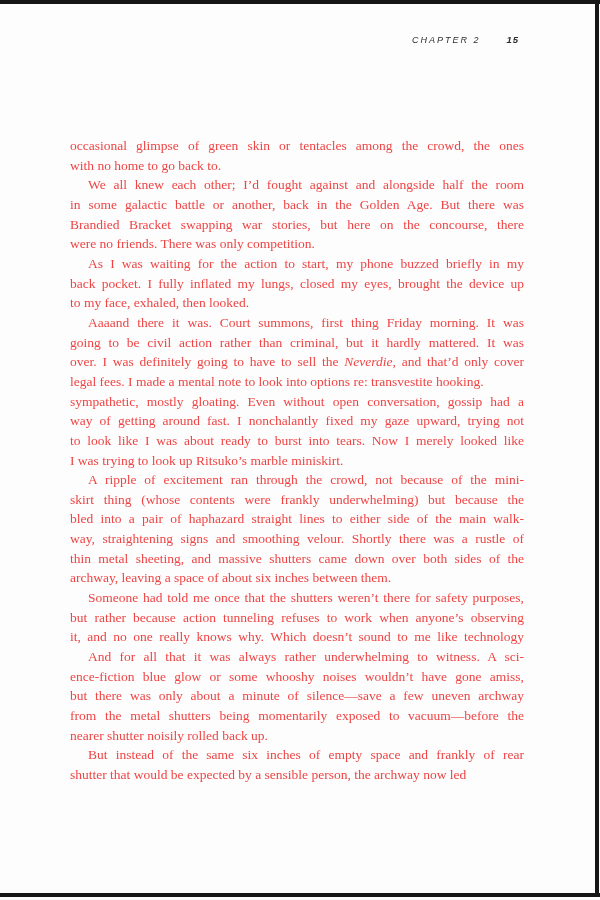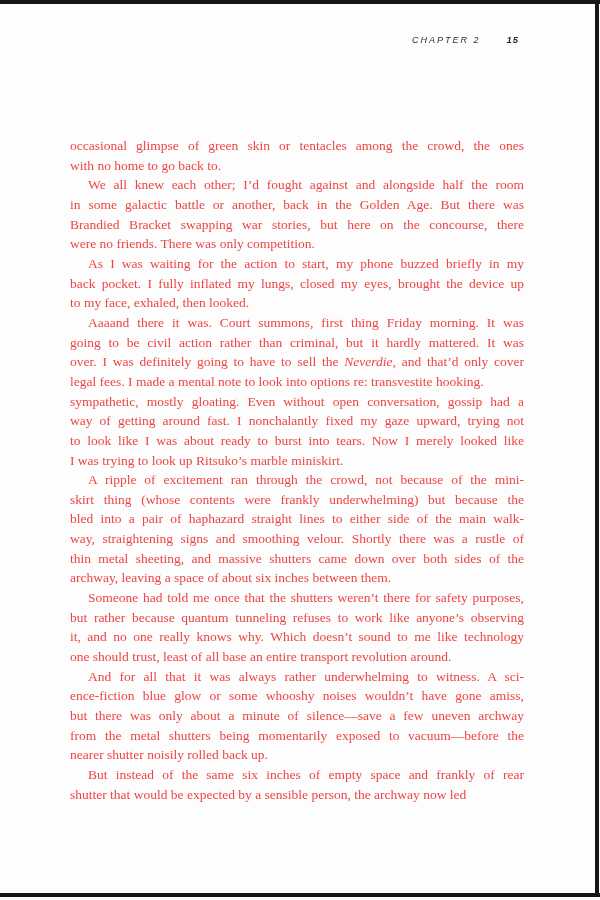--- a/index.html
+++ b/index.html
@@ -112,23 +112,22 @@
       <div class="para">
         <div class="line indent">A ripple of excitement ran through the crowd, not because of the mini-</div>
         <div class="line">skirt thing (whose contents were frankly underwhelming) but because the</div>
         <div class="line">bled into a pair of haphazard straight lines to either side of the main walk-</div>
         <div class="line">way, straightening signs and smoothing velour. Shortly there was a rustle of</div>
         <div class="line">thin metal sheeting, and massive shutters came down over both sides of the</div>
         <div class="line last">archway, leaving a space of about six inches between them.</div>
       </div>
       <div class="para">
         <div class="line indent">Someone had told me once that the shutters weren’t there for safety purposes,</div>
-        <div class="line">but rather because quantum tunneling refuses to work like anyone’s observing</div>
+        <div class="line">but rather because action tunneling refuses to work when anyone’s observing</div>
         <div class="line">it, and no one really knows why. Which doesn’t sound to me like technology</div>
-        <div class="line last">one should trust, least of all base an entire transport revolution around.</div>
       </div>
       <div class="para">
         <div class="line indent">And for all that it was always rather underwhelming to witness. A sci-</div>
         <div class="line">ence-fiction blue glow or some whooshy noises wouldn’t have gone amiss,</div>
         <div class="line">but there was only about a minute of silence—save a few uneven archway</div>
         <div class="line">from the metal shutters being momentarily exposed to vacuum—before the</div>
         <div class="line last">nearer shutter noisily rolled back up.</div>
       </div>
       <div class="para">
         <div class="line indent">But instead of the same six inches of empty space and frankly of rear</div>

